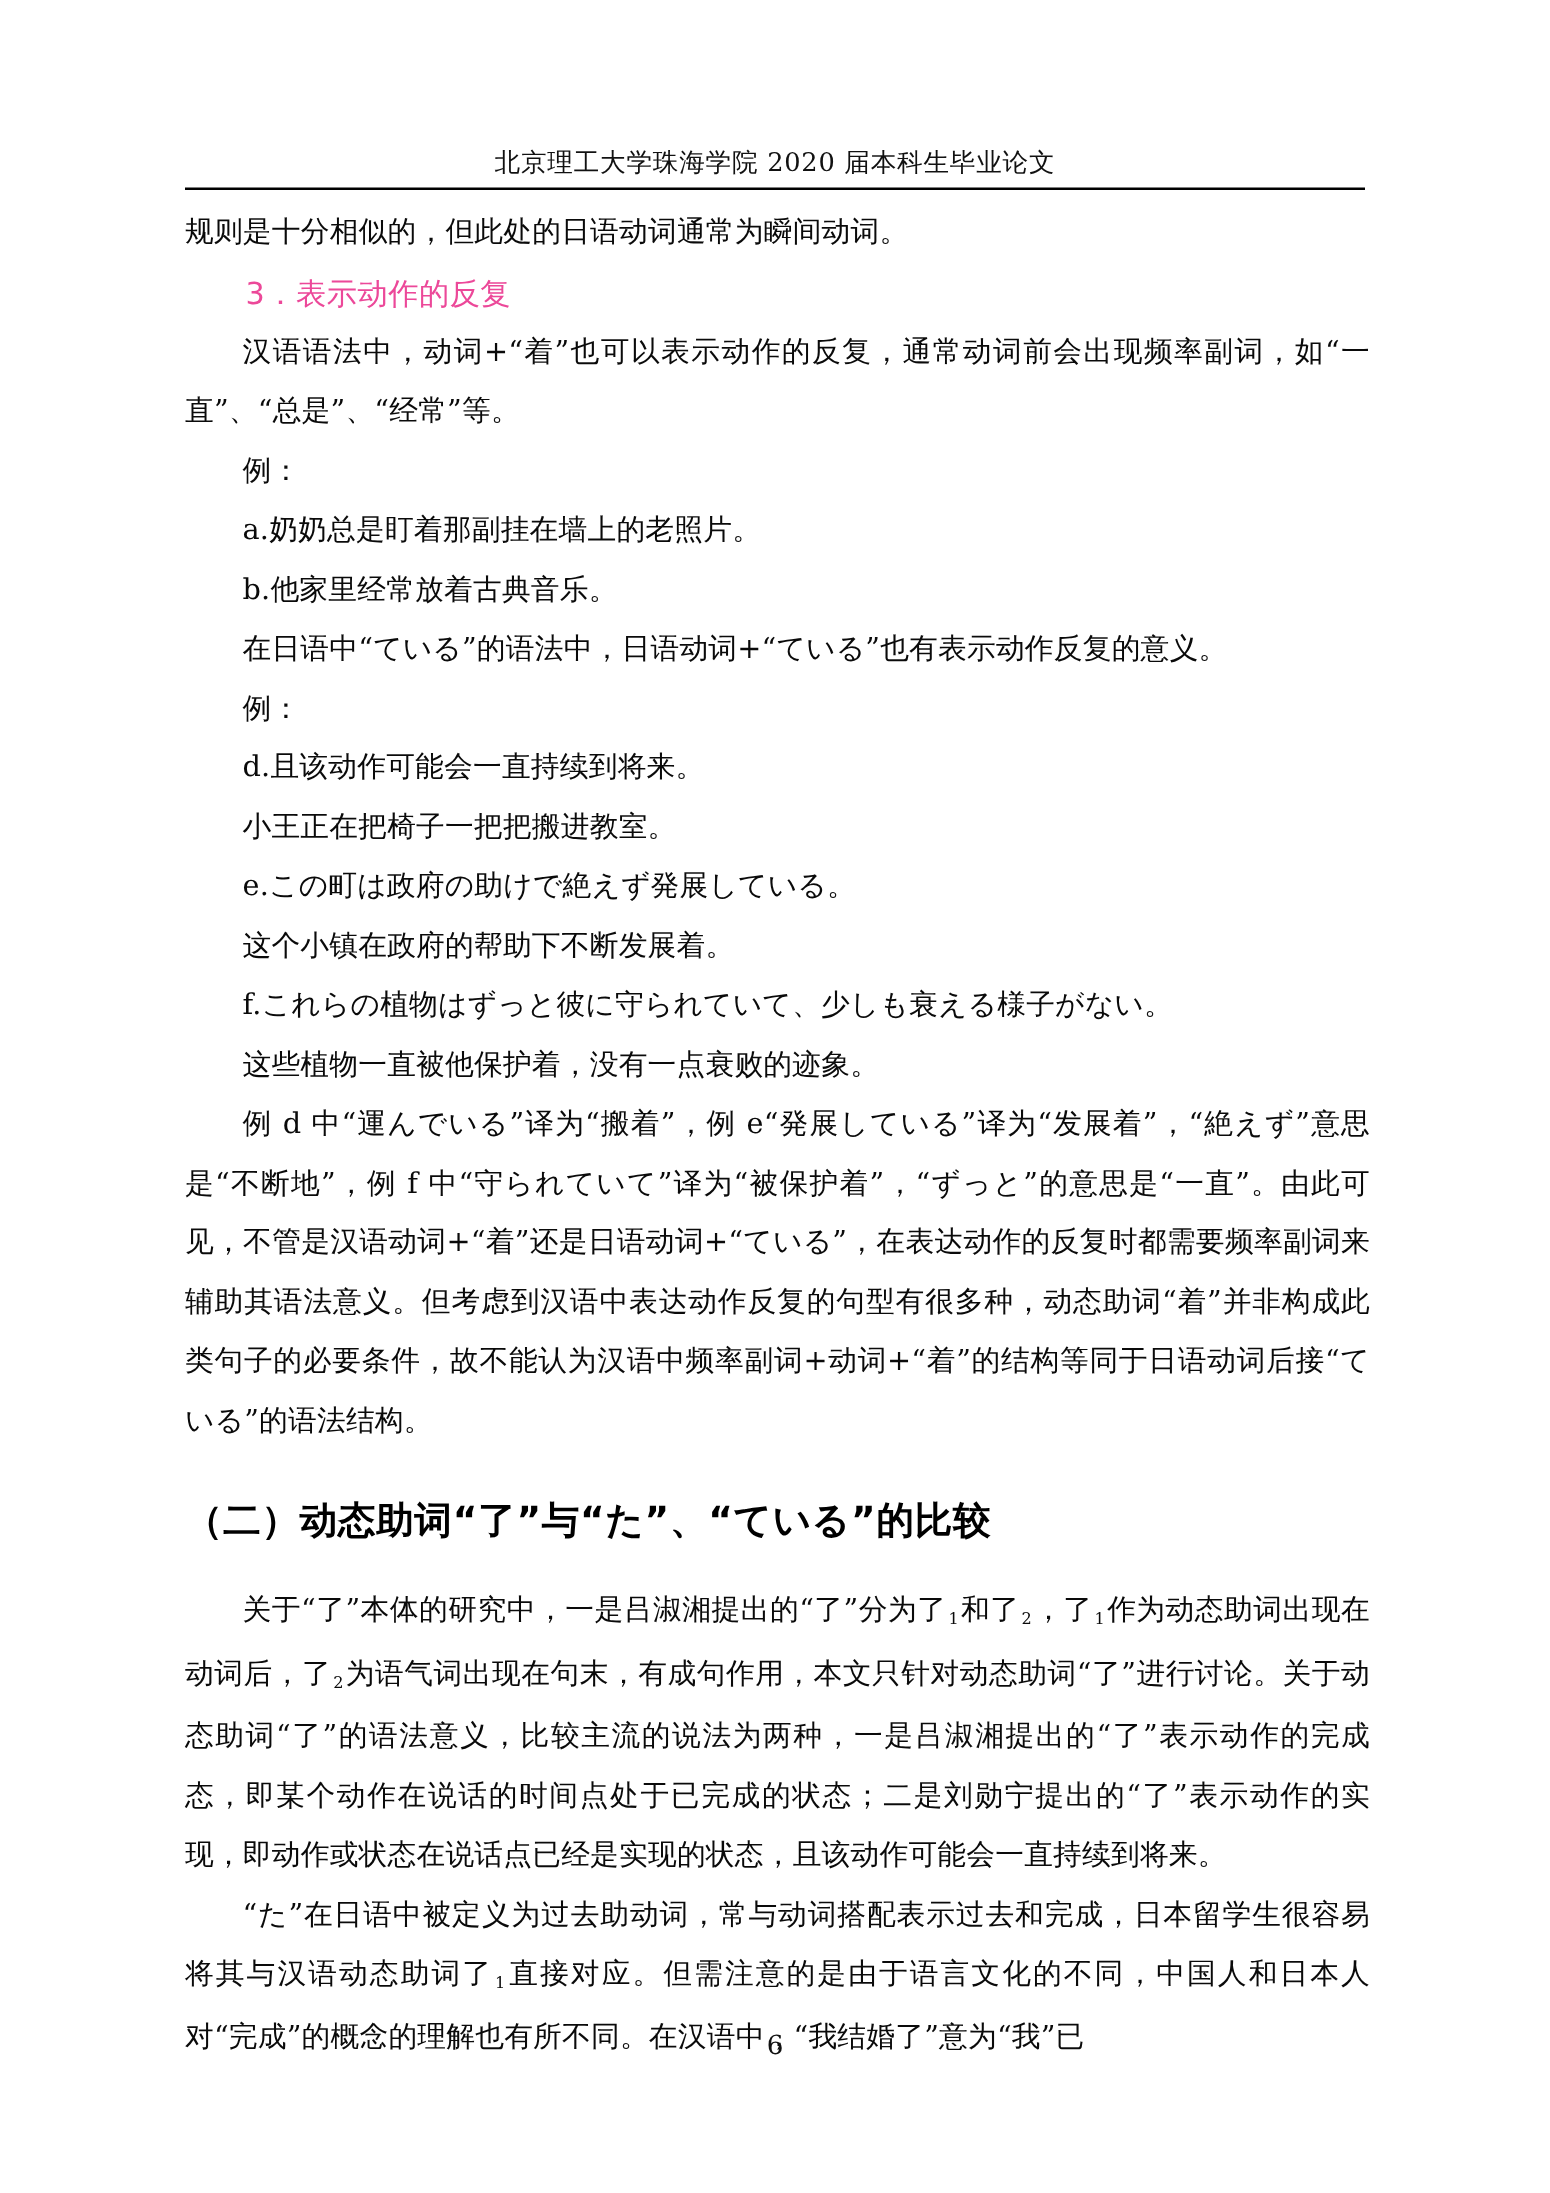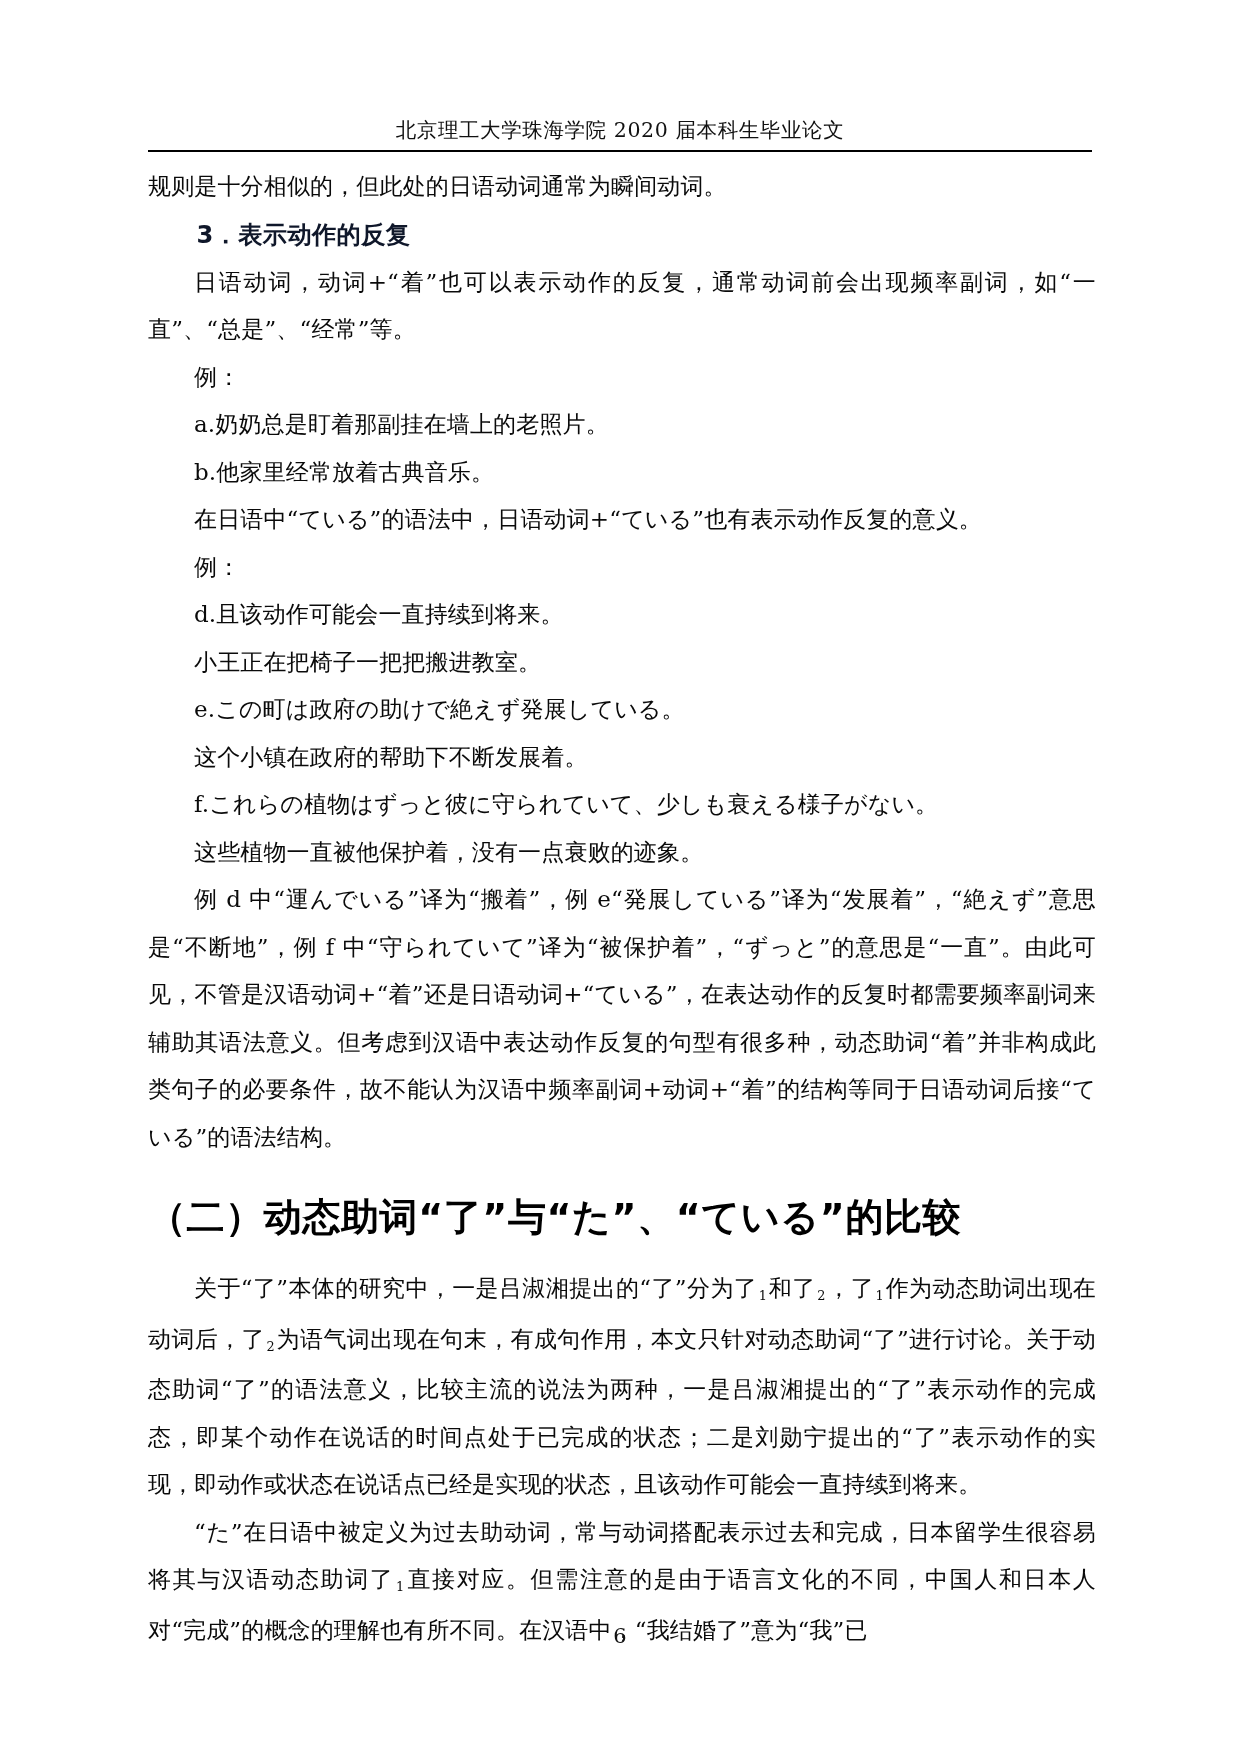--- a/index.html
+++ b/index.html
@@ -65,34 +65,34 @@
     word-break: break-all;
   }
   p.para.indent { text-indent: 2em; }
   p.para.flush  { text-indent: 0; }
 
   
   p.subhead {
     margin: 0;
     text-indent: 2em;
     font-family: "DejaVu Sans", "Liberation Sans", sans-serif;
-    font-weight: bold;
+    font-weight: normal;
     font-size: 24.2px;
     line-height: 48px;
     letter-spacing: 0.4px;
-    color: #0f172a;
+    color: #ec4899;
   }
 
   
   p.sectionhead {
     margin: 0;
     text-indent: 0;
     font-family: "DejaVu Sans", "Liberation Sans", sans-serif;
     font-weight: bold;
-    font-size: 38px;
+    font-size: 30px;
     line-height: 52px;
     letter-spacing: 0.6px;
     color: #000;
   }
 
   .gap-before-section { height: 30px; }
   .gap-after-section  { height: 22px; }
 
   sub.idx {
     font-size: 0.56em;
@@ -124,21 +124,21 @@
     <div class="header-title">北京理工大学珠海学院 2020 届本科生毕业论文</div>
     <div class="header-rule"></div>
   </div>
 
   <div class="body-zone">
 
     <p class="para flush">规则是十分相似的，但此处的日语动词通常为瞬间动词。</p>
 
     <p class="subhead">3．表示动作的反复</p>
 
-    <p class="para indent">日语动词，动词+“着”也可以表示动作的反复，通常动词前会出现频率副词，如“一直”、“总是”、“经常”等。</p>
+    <p class="para indent">汉语语法中，动词+“着”也可以表示动作的反复，通常动词前会出现频率副词，如“一直”、“总是”、“经常”等。</p>
 
     <p class="para indent">例：</p>
 
     <p class="para indent">a.奶奶总是盯着那副挂在墙上的老照片。</p>
 
     <p class="para indent">b.他家里经常放着古典音乐。</p>
 
 
     <p class="para indent">在日语中“ている”的语法中，日语动词+“ている”也有表示动作反复的意义。</p>
 

